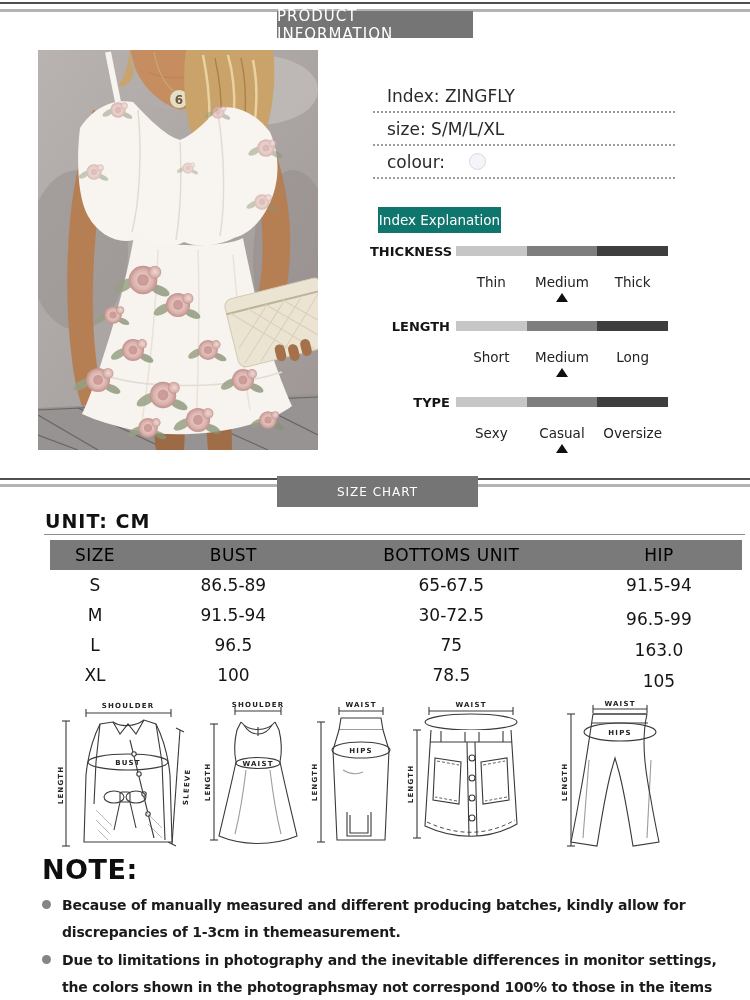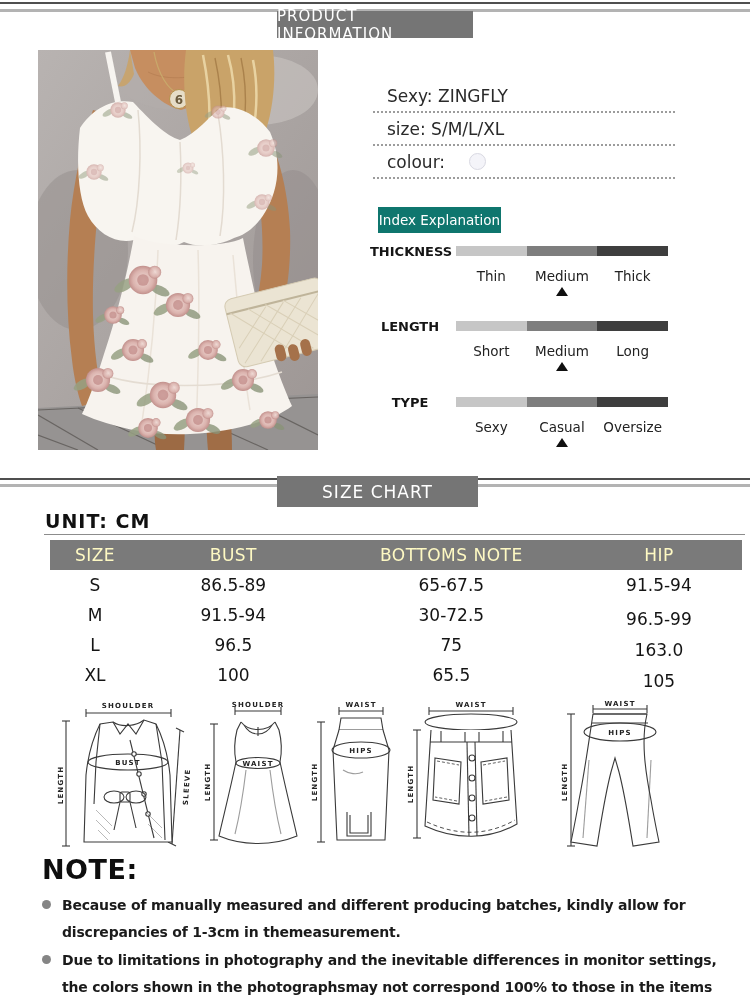--- a/index.html
+++ b/index.html
@@ -11,21 +11,21 @@
   }
   
   .rule-dark  { position:absolute; left:0; width:750px; height:2px; background:#4f4f4f; }
   .rule-light { position:absolute; left:0; width:750px; height:3px; background:#b3b3b3; }
   .banner {
     position:absolute; background:#757575; color:#fff;
     font-size:15px; font-weight:normal; letter-spacing:1px;
     display:flex; align-items:center; justify-content:center;
   }
   #product-info-banner { left:277px; top:11px; width:196px; height:27px; }
-  #size-chart-banner   { left:277px; top:476px; width:201px; height:31px; font-size:17px; }
+  #size-chart-banner   { left:277px; top:476px; width:201px; height:31px; font-size:12px; }
 
   
   #photo { position:absolute; left:38px; top:50px; width:280px; height:400px; }
 
   
   .spec-rows { position:absolute; left:373px; top:80px; width:302px; }
   .spec-row {
     height:33px; border-bottom:2px dotted #9c9c9c;
     display:flex; align-items:center; padding-left:14px;
     font-size:17px; color:#2a2a2a;
@@ -36,41 +36,41 @@
   }
   #index-explanation-banner {
     position:absolute; left:378px; top:207px; width:123px; height:26px;
     background:#0f766e; color:#fff; font-size:13.5px;
     display:flex; align-items:center; justify-content:center;
   }
 
   
   .scale-row { position:absolute; left:370px; width:300px; height:50px; }
   .scale-label {
-    position:absolute; left:0; top:-1px; width:80px; text-align:center;
+    position:absolute; left:0; top:-1px; width:80px; text-align:right;
     font-size:13px; font-weight:bold; color:#151515;
   }
   .scale-bar { position:absolute; left:86px; top:1px; width:212px; height:10px; display:flex; }
   .seg { height:10px; width:33.333%; }
   .seg-light { background:#c6c6c6; }
   .seg-mid   { background:#7e7e7e; }
   .seg-dark  { background:#3e3e3e; }
-  .scale-options { position:absolute; left:86px; top:23px; width:212px; display:flex; }
+  .scale-options { position:absolute; left:86px; top:29px; width:212px; display:flex; }
   .opt { width:33.333%; display:flex; flex-direction:column; align-items:center;
          font-size:13.5px; color:#222; }
   .tri { width:0; height:0; border-left:6px solid transparent; border-right:6px solid transparent;
          border-bottom:9px solid #101010; margin-top:3px; }
 
   
   #unit-label { position:absolute; left:45px; top:510px; font-size:19px; font-weight:bold;
                 letter-spacing:1px; color:#111; }
   #unit-rule  { position:absolute; left:44px; top:534px; width:701px; height:1px; background:#8c8c8c; }
   #size-table { position:absolute; left:50px; top:540px; width:692px; font-size:17px; }
   .trow, .thead { display:grid; grid-template-columns:13% 27% 36% 24%; }
-  .thead { background:#7a7a7a; color:#fef9c3; height:30px; letter-spacing:0.5px; }
+  .thead { background:#7a7a7a; color:#000000; height:30px; letter-spacing:0.5px; }
   .thead div, .trow div { display:flex; align-items:center; justify-content:center; }
   .trow { height:30px; color:#141414; }
   .trow.r2 .hip { transform:translateY(4px); }
   .trow.r3 .hip { transform:translateY(5px); }
   .trow.r4 .hip { transform:translateY(6px); }
 
   
   #figures { position:absolute; left:56px; top:700px; width:692px; height:158px;
              display:flex; justify-content:flex-start; align-items:flex-start; }
   .fig text { font-size:7px; font-weight:bold; letter-spacing:1.2px; fill:#222; stroke:none; }
@@ -211,21 +211,21 @@
           <line x1="232" y1="254" x2="196" y2="288"></line>
       </g>
       <rect x="230" y="294" width="10" height="17" rx="5" fill="#a5714a"></rect>
       <rect x="243" y="297" width="10" height="17" rx="5" fill="#a5714a"></rect>
       <rect x="256" y="295" width="10" height="17" rx="5" fill="#a5714a"></rect>
     </g>
   </svg>
 
   <div class="spec-rows">
     <div class="spec-row">
-      <span>Sexy:</span>&nbsp;
+      <span>Index:</span>&nbsp;
       <span>ZINGFLY</span>
     </div>
     <div class="spec-row">
       <span>size:</span>&nbsp;
       <span>S/M/L/XL</span>
     </div>
     <div class="spec-row">
       <span>colour:</span>
       <span class="swatch"></span>
     </div>
@@ -300,21 +300,21 @@
   <div class="rule-light" style="top:484px"></div>
   <div class="banner" id="size-chart-banner">SIZE CHART</div>
 
   <div id="unit-label">UNIT: CM</div>
   <div id="unit-rule"></div>
 
   <div id="size-table">
     <div class="thead">
       <div>SIZE</div>
       <div>BUST</div>
-      <div>BOTTOMS NOTE</div>
+      <div>BOTTOMS UNIT</div>
       <div>HIP</div>
     </div>
     <div class="trow r1">
       <div>S</div>
       <div>86.5-89</div>
       <div>65-67.5</div>
       <div class="hip">91.5-94</div>
     </div>
     <div class="trow r2">
       <div>M</div>
@@ -324,21 +324,21 @@
     </div>
     <div class="trow r3">
       <div>L</div>
       <div>96.5</div>
       <div>75</div>
       <div class="hip">163.0</div>
     </div>
     <div class="trow r4">
       <div>XL</div>
       <div>100</div>
-      <div>65.5</div>
+      <div>78.5</div>
       <div class="hip">105</div>
     </div>
   </div>
 
   <div id="figures">
 
     <svg class="fig" width="145" height="152" viewBox="0 0 145 152">
       <g stroke="#3a3a3a" stroke-width="1.1" fill="none">
         <line x1="30" y1="13" x2="115" y2="13"></line>
           <line x1="30" y1="9" x2="30" y2="17"></line>

